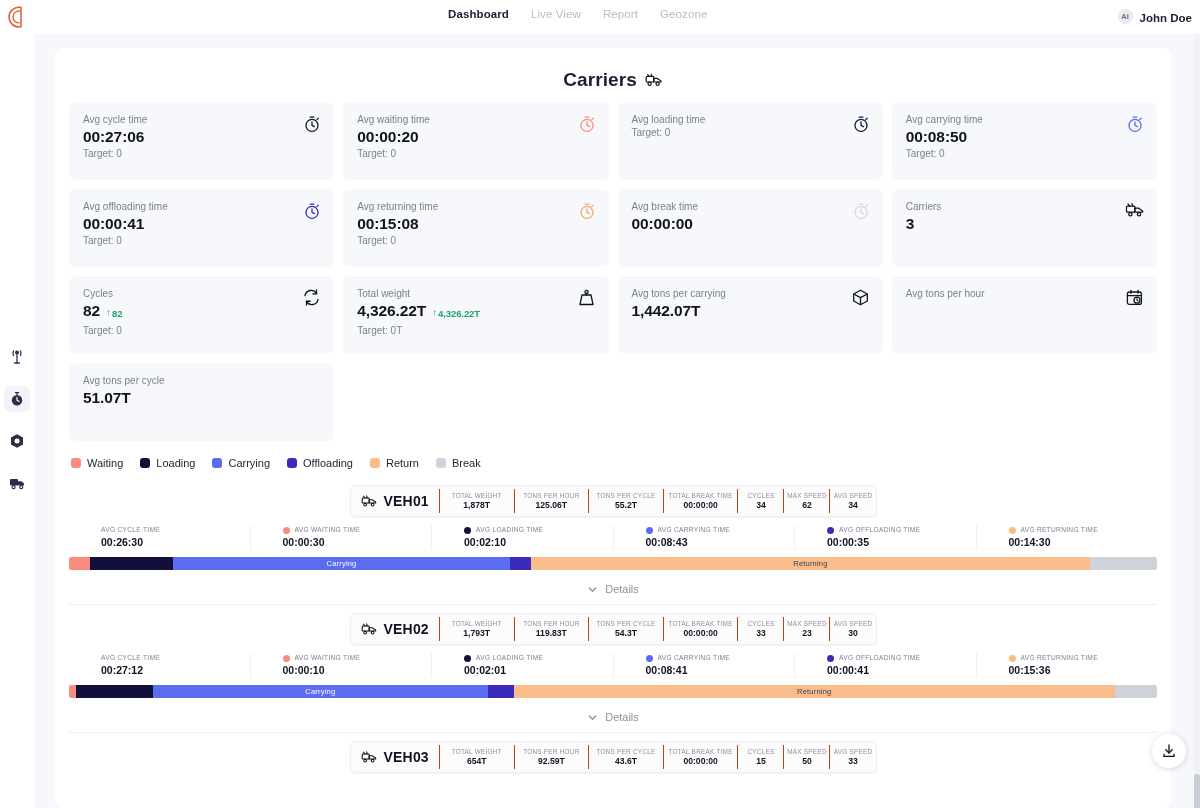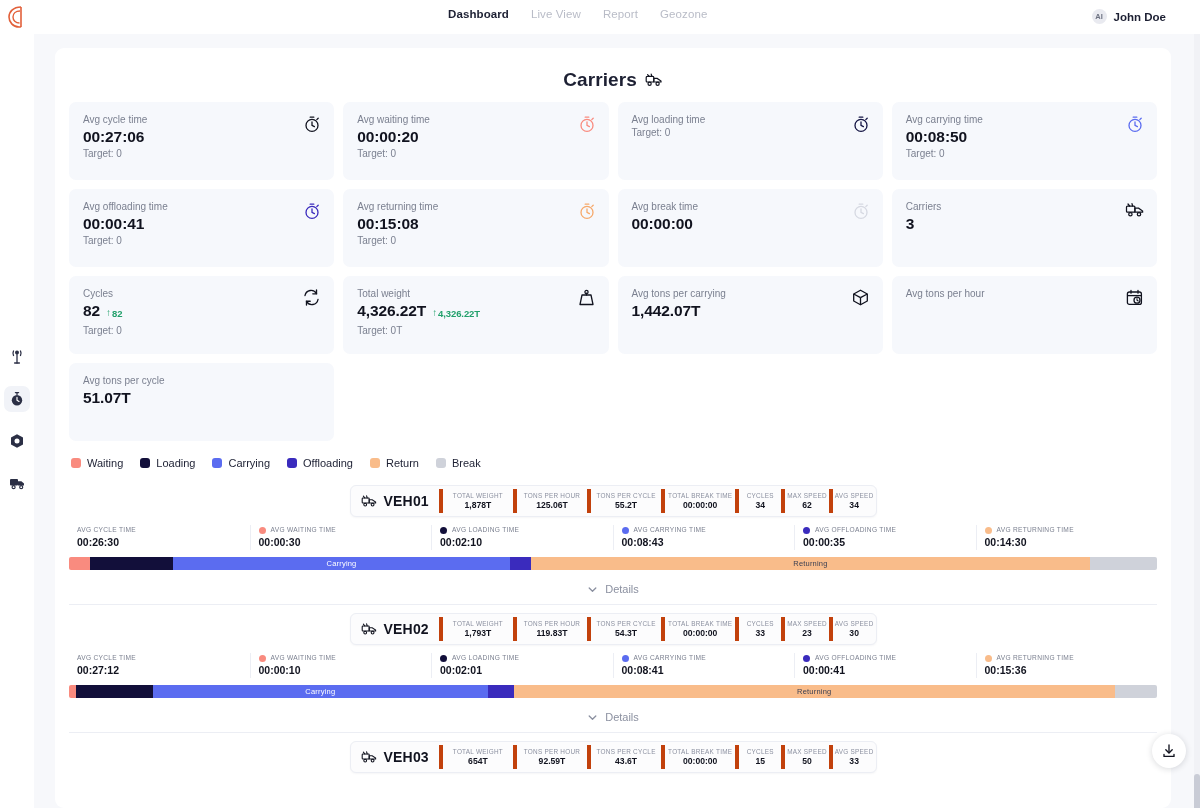--- a/index.html
+++ b/index.html
@@ -16,21 +16,21 @@
     position: absolute; top: 0; left: 0; width: 1200px; height: 34px;
     background: #ffffff; display: flex; align-items: center;
   }
   .logo-wrap { width: 34px; height: 34px; display:flex; align-items:center; justify-content:center; }
   .logo-glyph { width: 20px; height: 24px; position: relative; }
   .logo-glyph svg { display:block; }
   .topnav { position: absolute; left: 448px; top: 8px; display: flex; gap: 22px; align-items: center; }
   .topnav a { text-decoration: none; font-size: 11.5px; letter-spacing: .1px; }
   .nav-active { color: #1d2033; font-weight: 700; }
   .nav-idle { color: #b9bcc7; font-weight: 400; }
-  .user-area { position: absolute; right: 34px; top: 9px; display: flex; align-items: center; gap: 7px; margin-left: 48px; }
+  .user-area { position: absolute; right: 8px; top: 9px; display: flex; align-items: flex-end; gap: 7px; margin-left: 48px; }
   .avatar { width: 15px; height: 15px; border-radius: 50%; background: #e9eaf0; color:#6c7180;
             font-size: 7.5px; display:flex; align-items:center; justify-content:center; font-weight:700; }
   .user-name { font-size: 11.5px; color: #1d2033; font-weight: 600; }
 
   
   .rail {
     position: absolute; left: 0; top: 34px; width: 34px; height: 774px;
     background: #ffffff; padding-top: 310px;
     display: flex; flex-direction: column; align-items: center; gap: 16px;
   }
@@ -84,28 +84,28 @@
   .veh-sep { height: 1px; background: #eceef4; margin: 0 14px; }
 
   .veh-head {
     margin: 8px auto 0 auto; width: 527px; height: 32px;
     background: #fcfcfd; border: 1px solid #eceef4; border-radius: 6px;
     display: flex; align-items: center; box-shadow: 0 1px 2px rgba(18,22,40,.04);
   }
   .veh-name { display:flex; align-items:center; gap: 6px; padding: 0 10px 0 10px; min-width: 84px; }
   .veh-name svg { display:block; }
   .veh-name span { font-size: 14px; font-weight: 700; color:#11131f; letter-spacing:.2px;}
-  .veh-stat { flex: 1; text-align: center; border-left: 4px solid #c2410c; padding: 2px 2px; }
+  .veh-stat { flex: 1; text-align: center; border-left: 1px solid #c2410c; padding: 2px 2px; }
   .veh-stat .k { font-size: 6.4px; color: #8b90a0; letter-spacing: .25px; text-transform: uppercase; line-height: 9px; white-space: nowrap;}
   .veh-stat .v { font-size: 8.6px; font-weight: 700; color: #11131f; line-height: 11px; }
   .veh-stat.narrow { flex: 0 0 46px; }
 
   .phase-row { display: flex; margin-top: 8px; }
   .phase {
-    flex: 1; padding: 0 8px; border-right: 1px solid #eceef4;
+    flex: 1; padding: 0 8px; border-right: 1px solid #eceef4; margin-left: 24px;
   }
   .phase:last-child { border-right: none; }
   .phase .p-k { display:flex; align-items:center; gap:5px; font-size: 6.6px; color:#7b8090;
                 letter-spacing:.3px; text-transform: uppercase; line-height: 10px; }
   .phase .dot { width: 7px; height: 7px; border-radius: 50%; flex: 0 0 7px;}
   .phase .p-v { font-size: 10.5px; font-weight: 700; color:#11131f; line-height: 15px; margin-left: 0; }
   .phase.first .p-k { padding-left: 0; }
 
   .bar { display: flex; height: 13px; margin-top: 7px; border-radius: 2px; overflow: hidden; }
   .seg { height: 100%; position: relative; }

